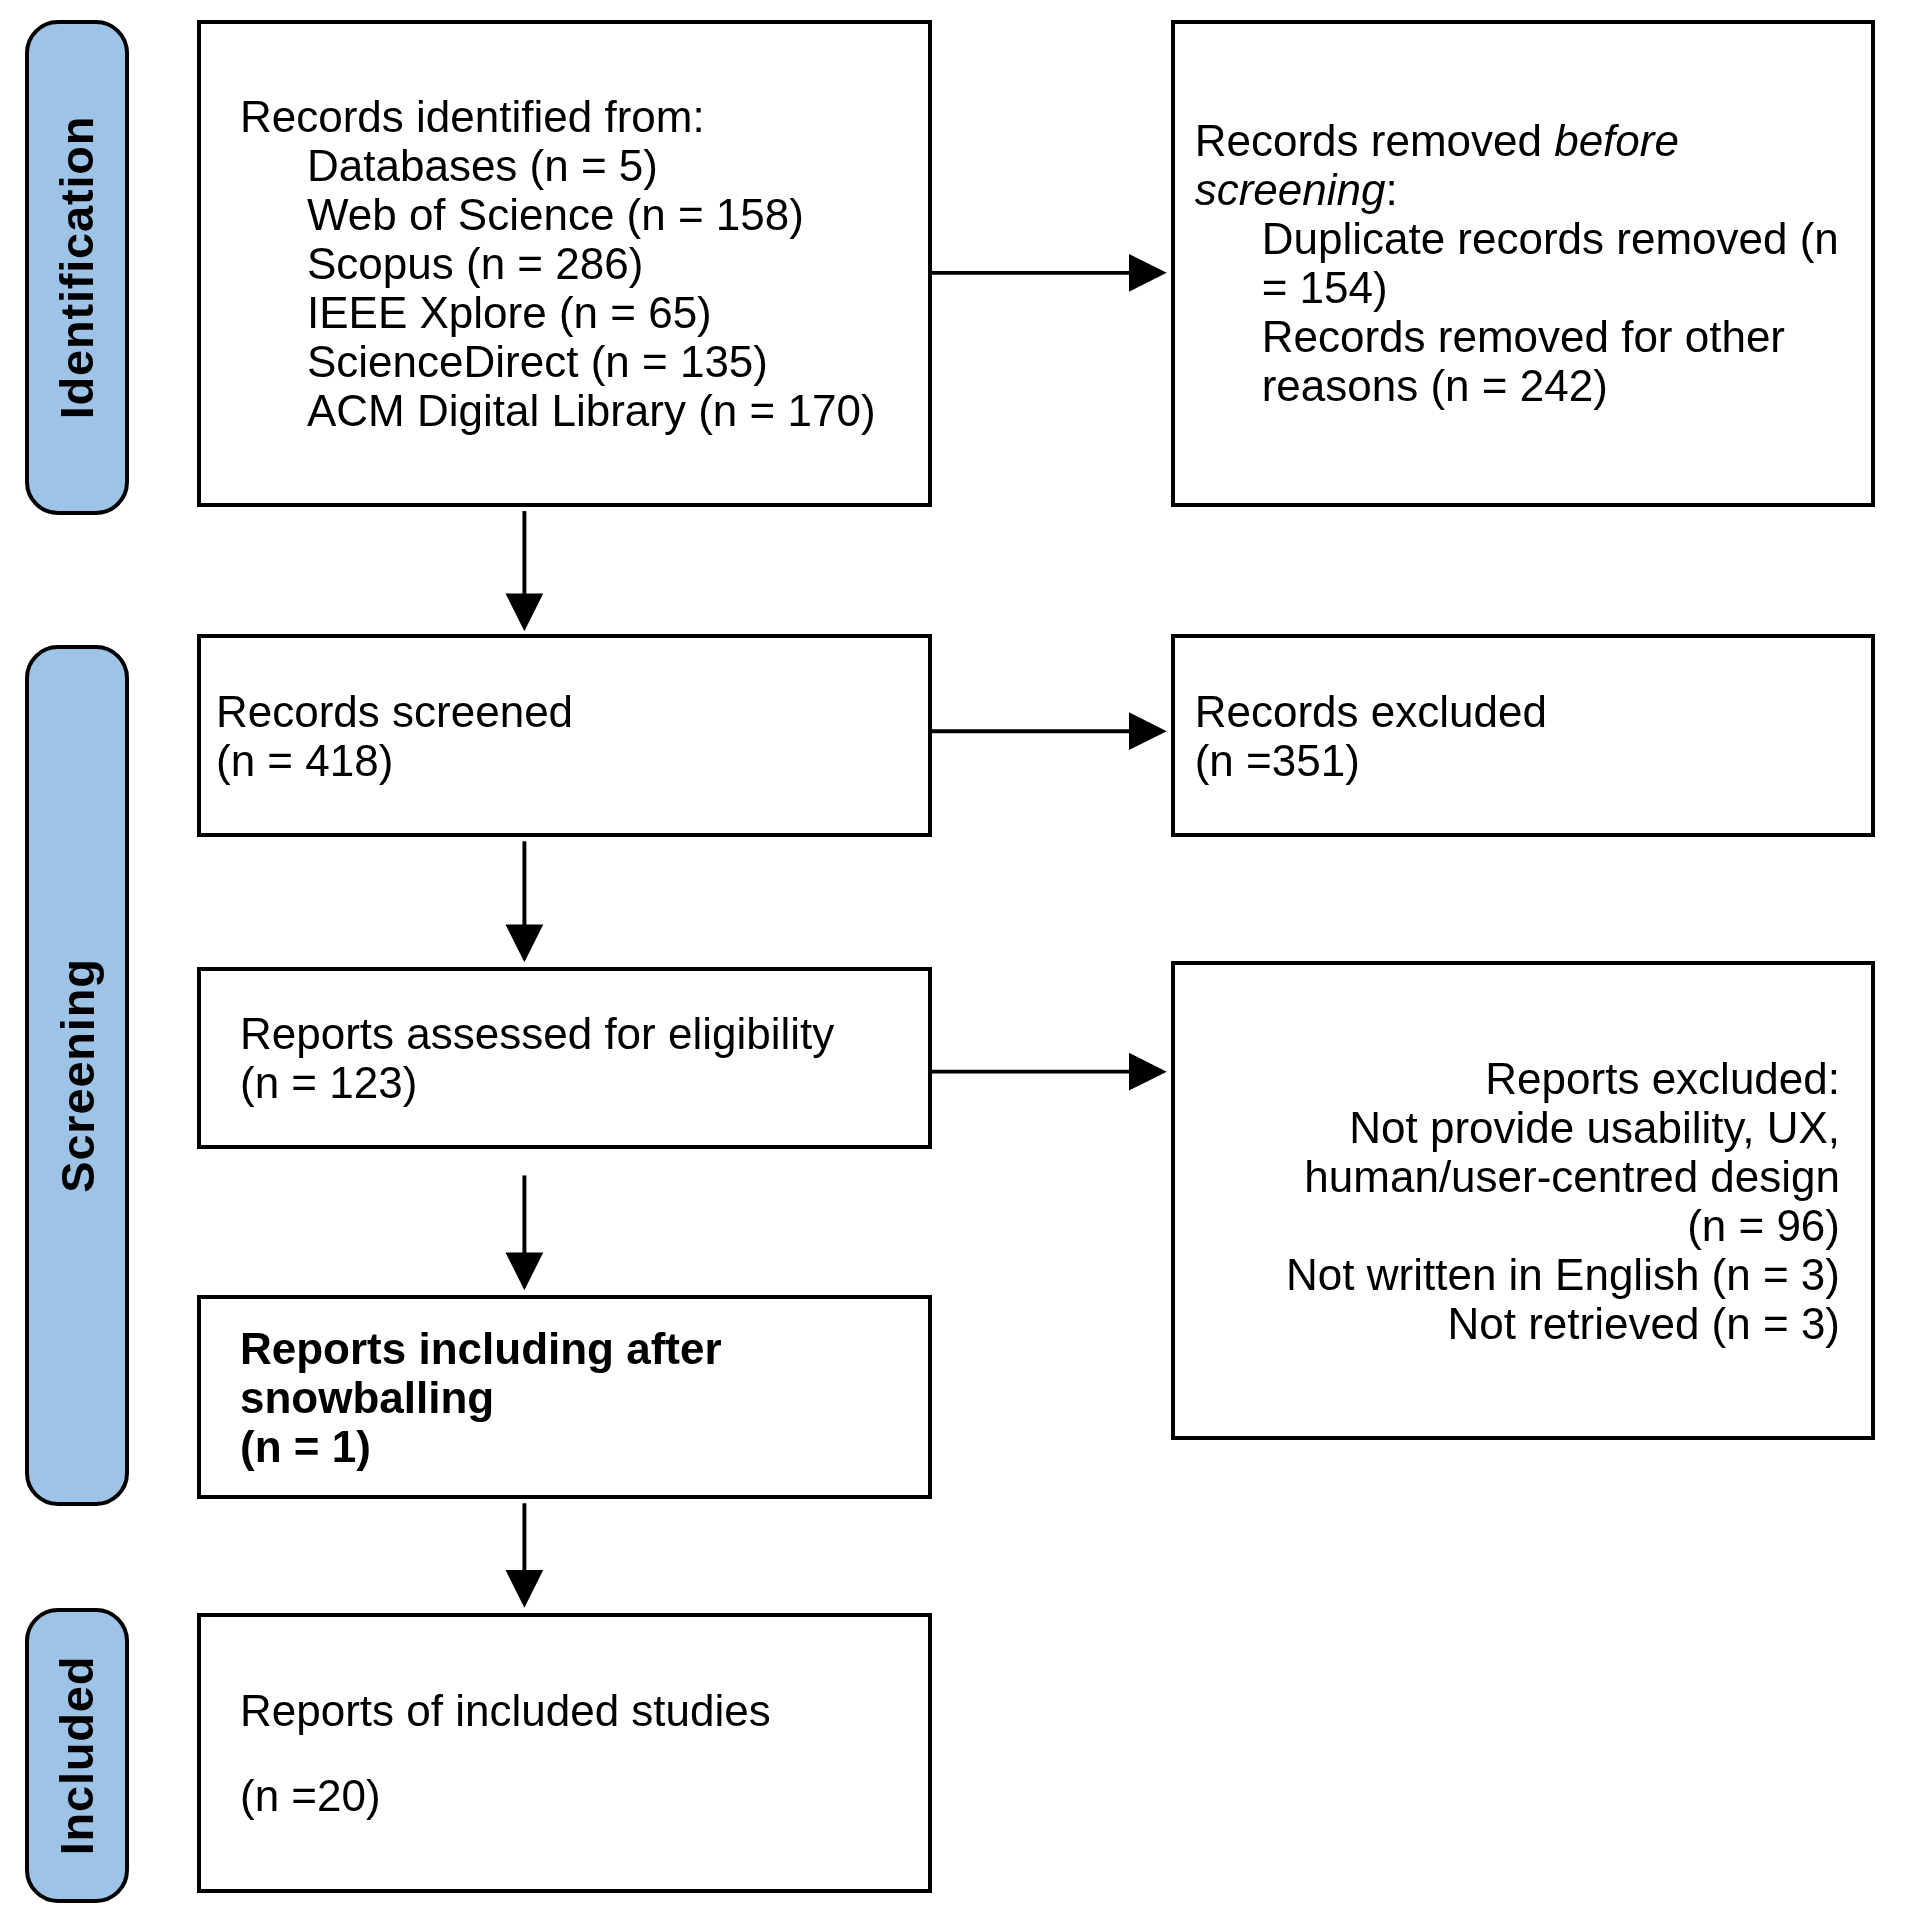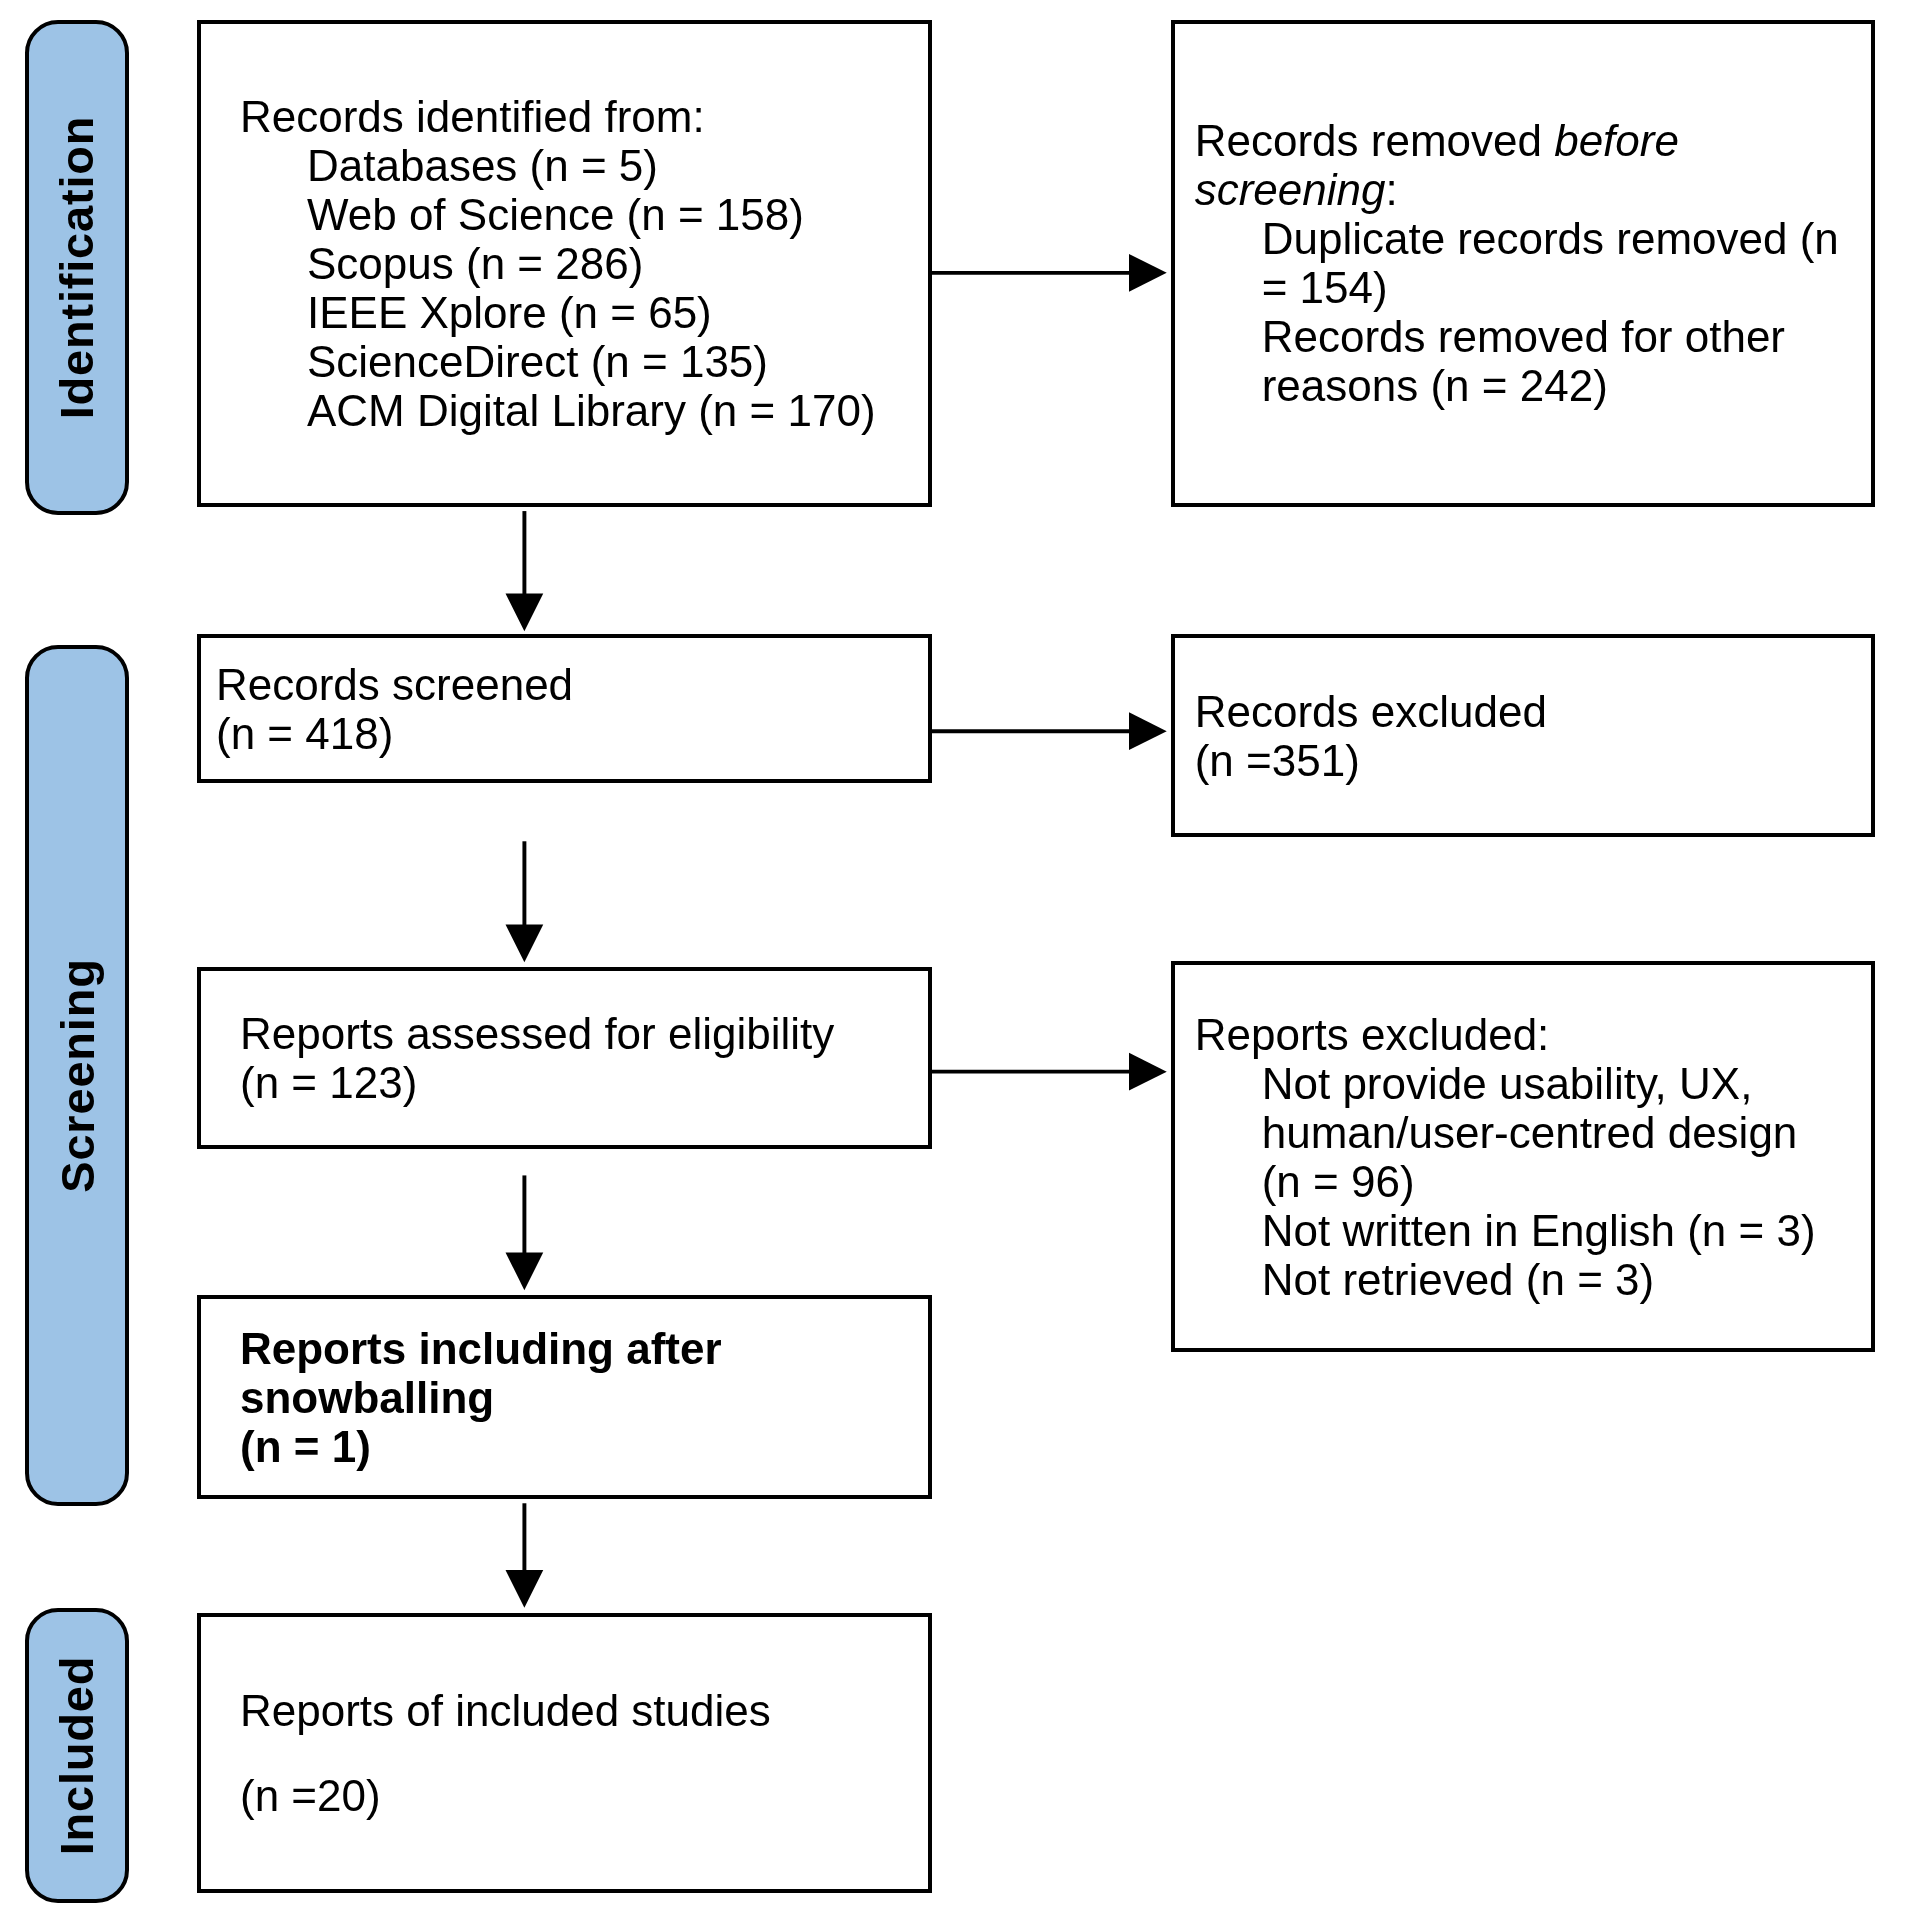--- a/index.html
+++ b/index.html
@@ -53,24 +53,24 @@
     justify-content: center;
     font-size: 44px;
     line-height: 49px;
     color: #000000;
   }
   .col1 { left: 197px;  width: 735px; padding: 0 19.7px 0 39px; }
   .col2 { left: 1171px; width: 704px; padding: 0 31px 0 19.7px; }
 
   #box-identified       { top: 19.7px;   height: 487px; }
   #box-removed          { top: 19.7px;   height: 487px; }
-  #box-screened         { top: 634px;  height: 149px; padding-left: 15px; }
+  #box-screened         { top: 634px;  height: 203px; padding-left: 15px; }
   #box-records-excluded { top: 634px;  height: 203px; }
   #box-assessed         { top: 967px; height: 182px; }
-  #box-reports-excluded { top: 961px; height: 391px; }
+  #box-reports-excluded { top: 961px; height: 479px; text-align: right; }
   #box-snowballing      { top: 1295px; height: 204px; font-weight: bold; }
   #box-included-studies { top: 1613px; height: 280px; gap: 36px; }
 
   .indent { margin-left: 67px; }
   .italic { font-style: italic; }
 
   
   #arrows {
     position: absolute;
     left: 0; top: 0;

